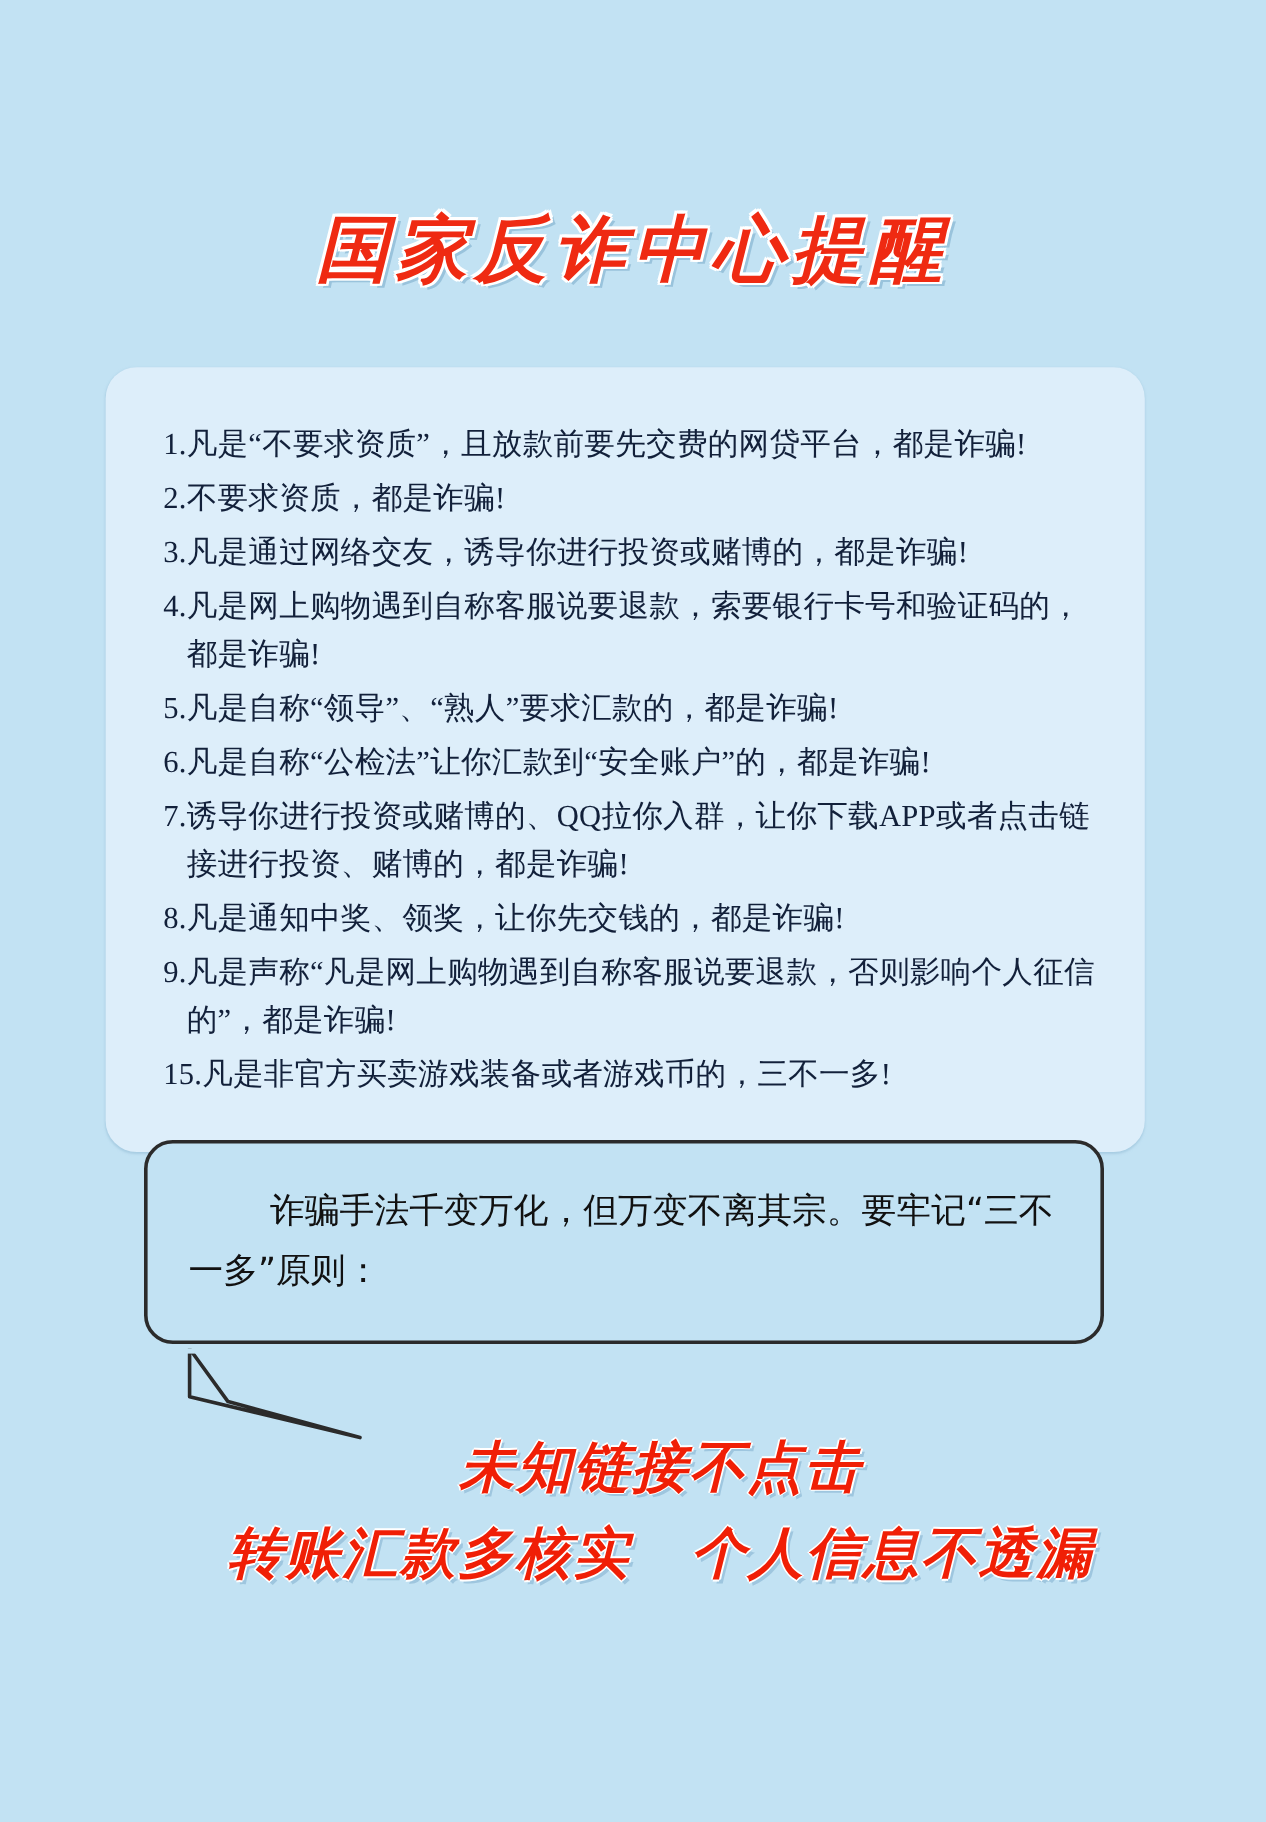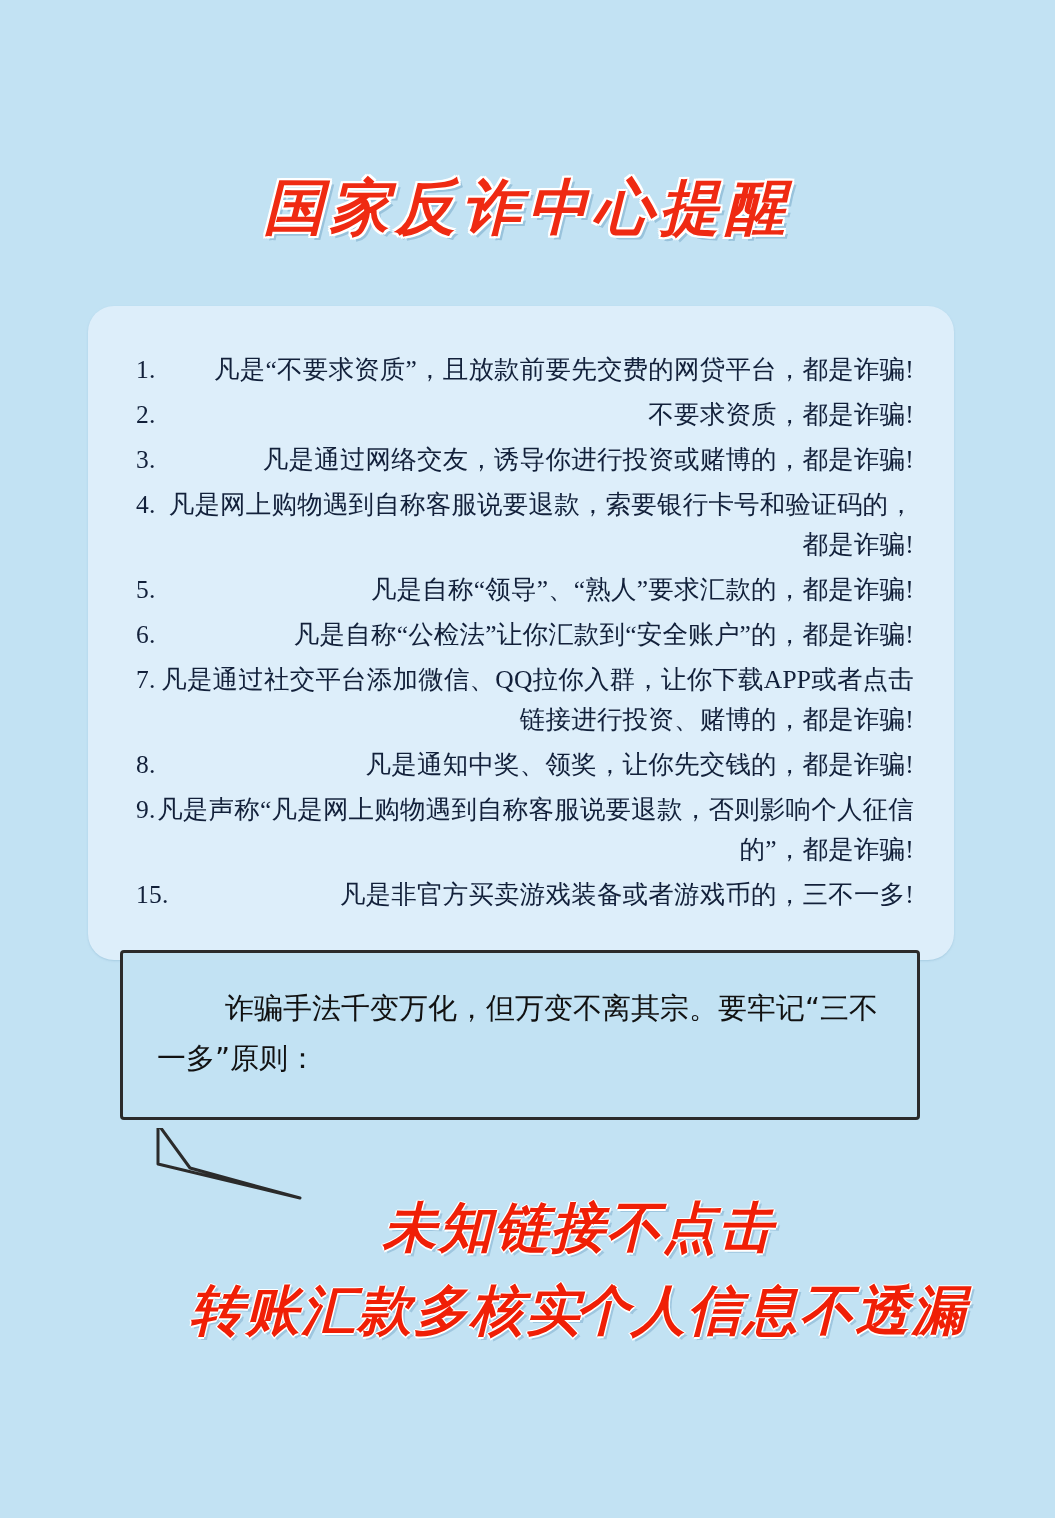--- a/index.html
+++ b/index.html
@@ -71,32 +71,31 @@
     color: #12203a;
     margin-bottom: 5px;
     letter-spacing: 0.2px;
   }
   .item-num {
     flex: 0 0 auto;
     white-space: nowrap;
   }
   .item-text {
     flex: 1 1 auto;
-    text-align: right;
   }
 
   
   .bubble {
     position: absolute;
     top: 950px;
     left: 120px;
     width: 800px;
     box-sizing: border-box;
     border: 3px solid #2b2b2b;
-    border-radius: 4px;
+    border-radius: 24px;
     background: #c2e2f3;
     padding: 30px 34px 34px 34px;
   }
   .bubble-text {
     font-family: "DejaVu Sans", "Liberation Sans", sans-serif;
     font-size: 29px;
     line-height: 50px;
     color: #111111;
     text-indent: 68px;
   }
@@ -116,21 +115,21 @@
     width: 100%;
   }
   .slogan-row {
     display: flex;
     justify-content: center;
     gap: 96px;
     margin-bottom: 10px;
   }
   .slogan {
     font-family: "DejaVu Serif", "Liberation Serif", serif;
-    font-size: 54px;
+    font-size: 46px;
     font-weight: bold;
     font-style: italic;
     letter-spacing: 2px;
     color: #f01f06;
     text-shadow:
        1.5px 0 0 #ffffff,
       -1.5px 0 0 #ffffff,
        0 1.5px 0 #ffffff,
        0 -1.5px 0 #ffffff,
        3px 3px 0 rgba(130,175,205,0.55);
@@ -168,21 +167,21 @@
     <div class="item">
       <span class="item-num">5.</span>
       <span class="item-text">凡是自称“领导”、“熟人”要求汇款的，都是诈骗!</span>
     </div>
     <div class="item">
       <span class="item-num">6.</span>
       <span class="item-text">凡是自称“公检法”让你汇款到“安全账户”的，都是诈骗!</span>
     </div>
     <div class="item">
       <span class="item-num">7.</span>
-      <span class="item-text">凡是通过社交平台添加微信、QQ拉你入群，让你下载APP或者点击链接进行投资、赌博的，都是诈骗!</span>
+      <span class="item-text">诱导你进行投资或赌博的、QQ拉你入群，让你下载APP或者点击链接进行投资、赌博的，都是诈骗!</span>
     </div>
     <div class="item">
       <span class="item-num">8.</span>
       <span class="item-text">凡是通知中奖、领奖，让你先交钱的，都是诈骗!</span>
     </div>
     <div class="item">
       <span class="item-num">9.</span>
       <span class="item-text">凡是声称“凡是网上购物遇到自称客服说要退款，否则影响个人征信的”，都是诈骗!</span>
     </div>
     <div class="item">

